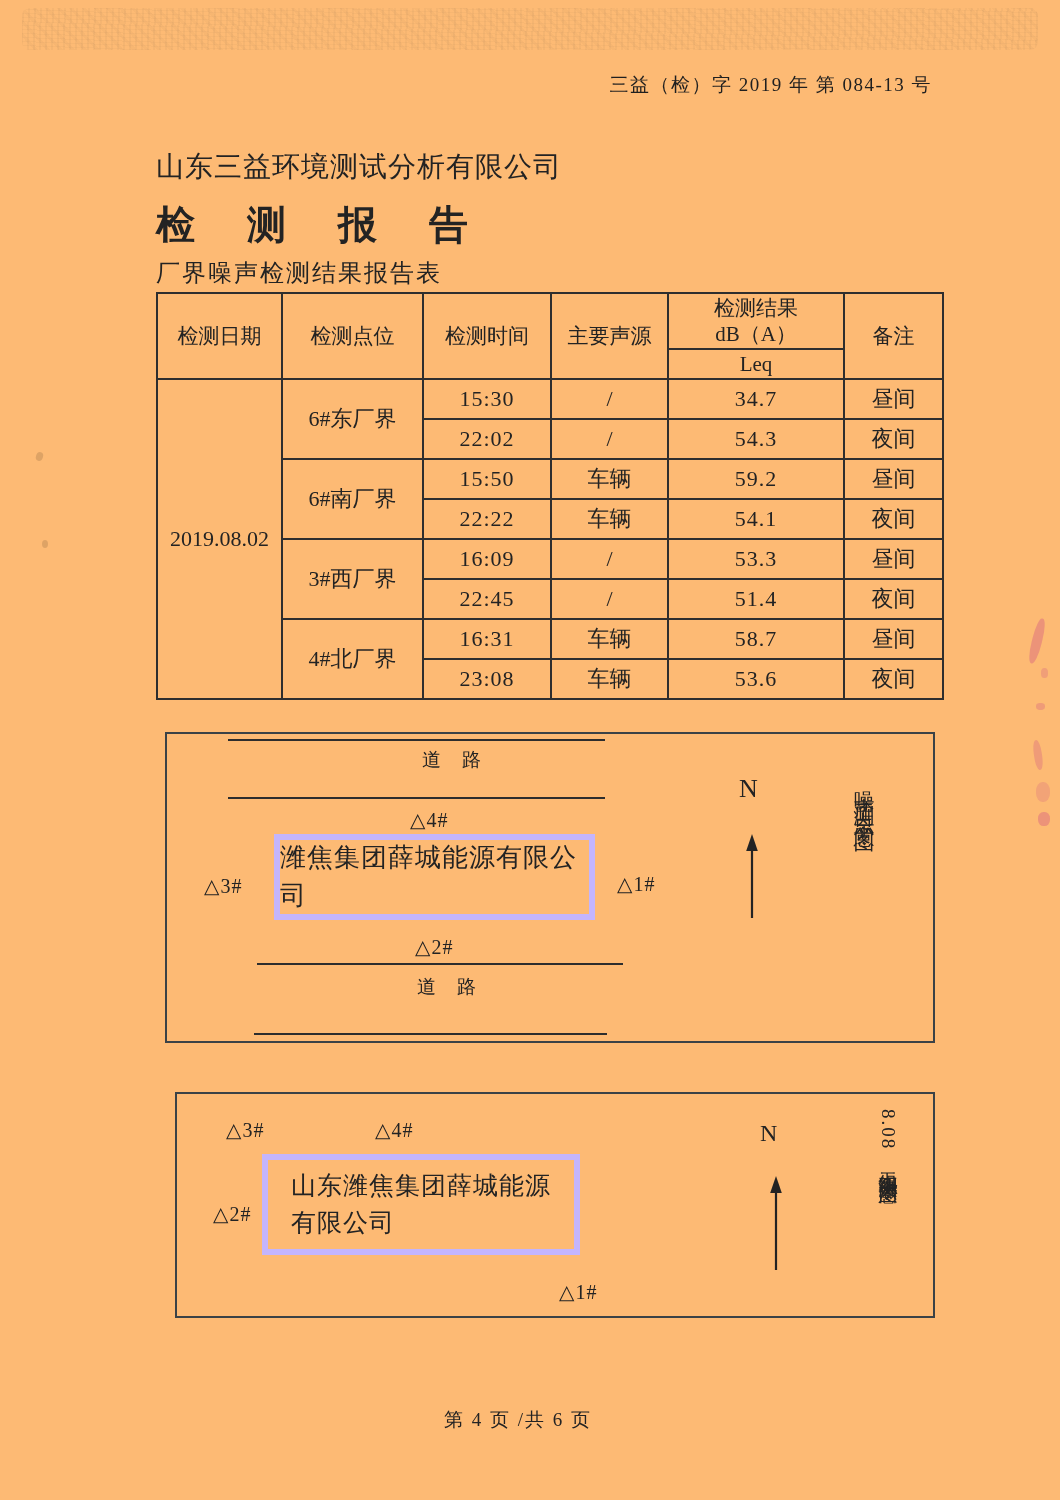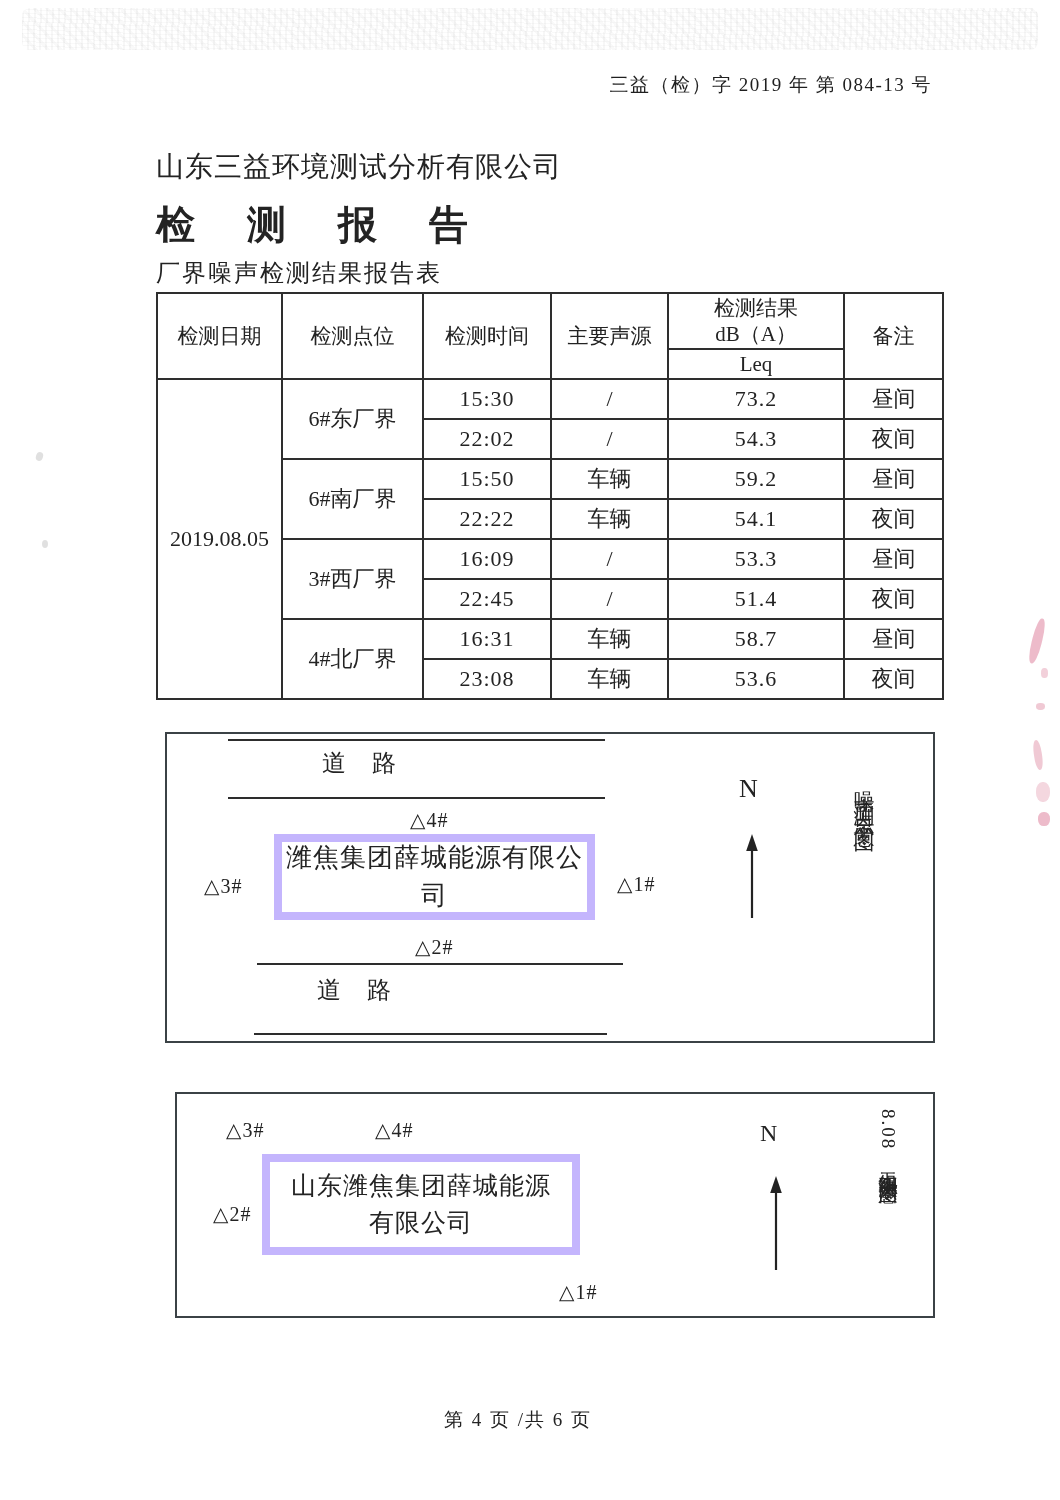--- a/index.html
+++ b/index.html
@@ -3,21 +3,21 @@
 <meta charset="utf-8">
 <style>
   * { margin: 0; padding: 0; box-sizing: border-box; }
   html, body { background: #e9e9e9; }
   body { font-family: "Liberation Serif", "DejaVu Serif", serif; color: #232323; }
 
   .page {
     position: relative;
     width: 1060px; height: 1500px;
     margin: 0 auto;
-    background: #ffffff;
+    background: #fdba74;
     overflow: hidden;
   }
 
   .abs { position: absolute; }
 
   
   .noise-band {
     left: 22px; top: 8px; width: 1016px; height: 42px;
     background:
       repeating-linear-gradient(92deg, rgba(40,40,40,0.07) 0 2px, transparent 2px 6px),
@@ -70,27 +70,27 @@
   
   .diagram {
     border: 2px solid #3b4246;
     background: transparent;
   }
   .d1 { left: 165px; top: 732px; width: 770px; height: 311px; }
   .d2 { left: 175px; top: 1092px; width: 760px; height: 226px; }
 
   .hline { border-top: 2px solid #2d2d2d; height: 0; }
 
-  .road-label { font-size: 24px; letter-spacing: 1px; text-align: left; white-space: pre; }
+  .road-label { font-size: 19px; letter-spacing: 1px; text-align: right; white-space: pre; }
   .pt-label { font-size: 20px; letter-spacing: 1px; white-space: nowrap; }
 
   .factory-box {
-    border: 8px solid #c4b5fd;
+    border: 6px solid #c4b5fd;
     display: flex; align-items: center; justify-content: center;
-    text-align: center;
+    text-align: left;
   }
   .factory-box .fb-text { font-size: 26px; letter-spacing: 1px; line-height: 1.45; }
   .d2 .factory-box .fb-text { font-size: 25px; }
 
   .north-label { font-size: 26px; font-family: "Liberation Serif", serif; }
 
   .v-caption {
     writing-mode: vertical-rl; text-orientation: mixed;
     font-size: 21px; letter-spacing: 7px; line-height: 1.1;
     white-space: nowrap;
@@ -138,25 +138,25 @@
         <div>检测结果</div>
         <div>dB（A）</div>
       </th>
       <th rowspan="2">备注</th>
     </tr>
     <tr>
       <th class="h-sub">Leq</th>
     </tr>
 
     <tr>
-      <td rowspan="8" class="data-row">2019.08.05</td>
+      <td rowspan="8" class="data-row">2019.08.02</td>
       <td rowspan="2" class="data-row">6#东厂界</td>
       <td class="data-row num">15:30</td>
       <td class="data-row">/</td>
-      <td class="data-row num">73.2</td>
+      <td class="data-row num">34.7</td>
       <td class="data-row">昼间</td>
     </tr>
     <tr>
       <td class="data-row num">22:02</td>
       <td class="data-row">/</td>
       <td class="data-row num">54.3</td>
       <td class="data-row">夜间</td>
     </tr>
 
     <tr>

